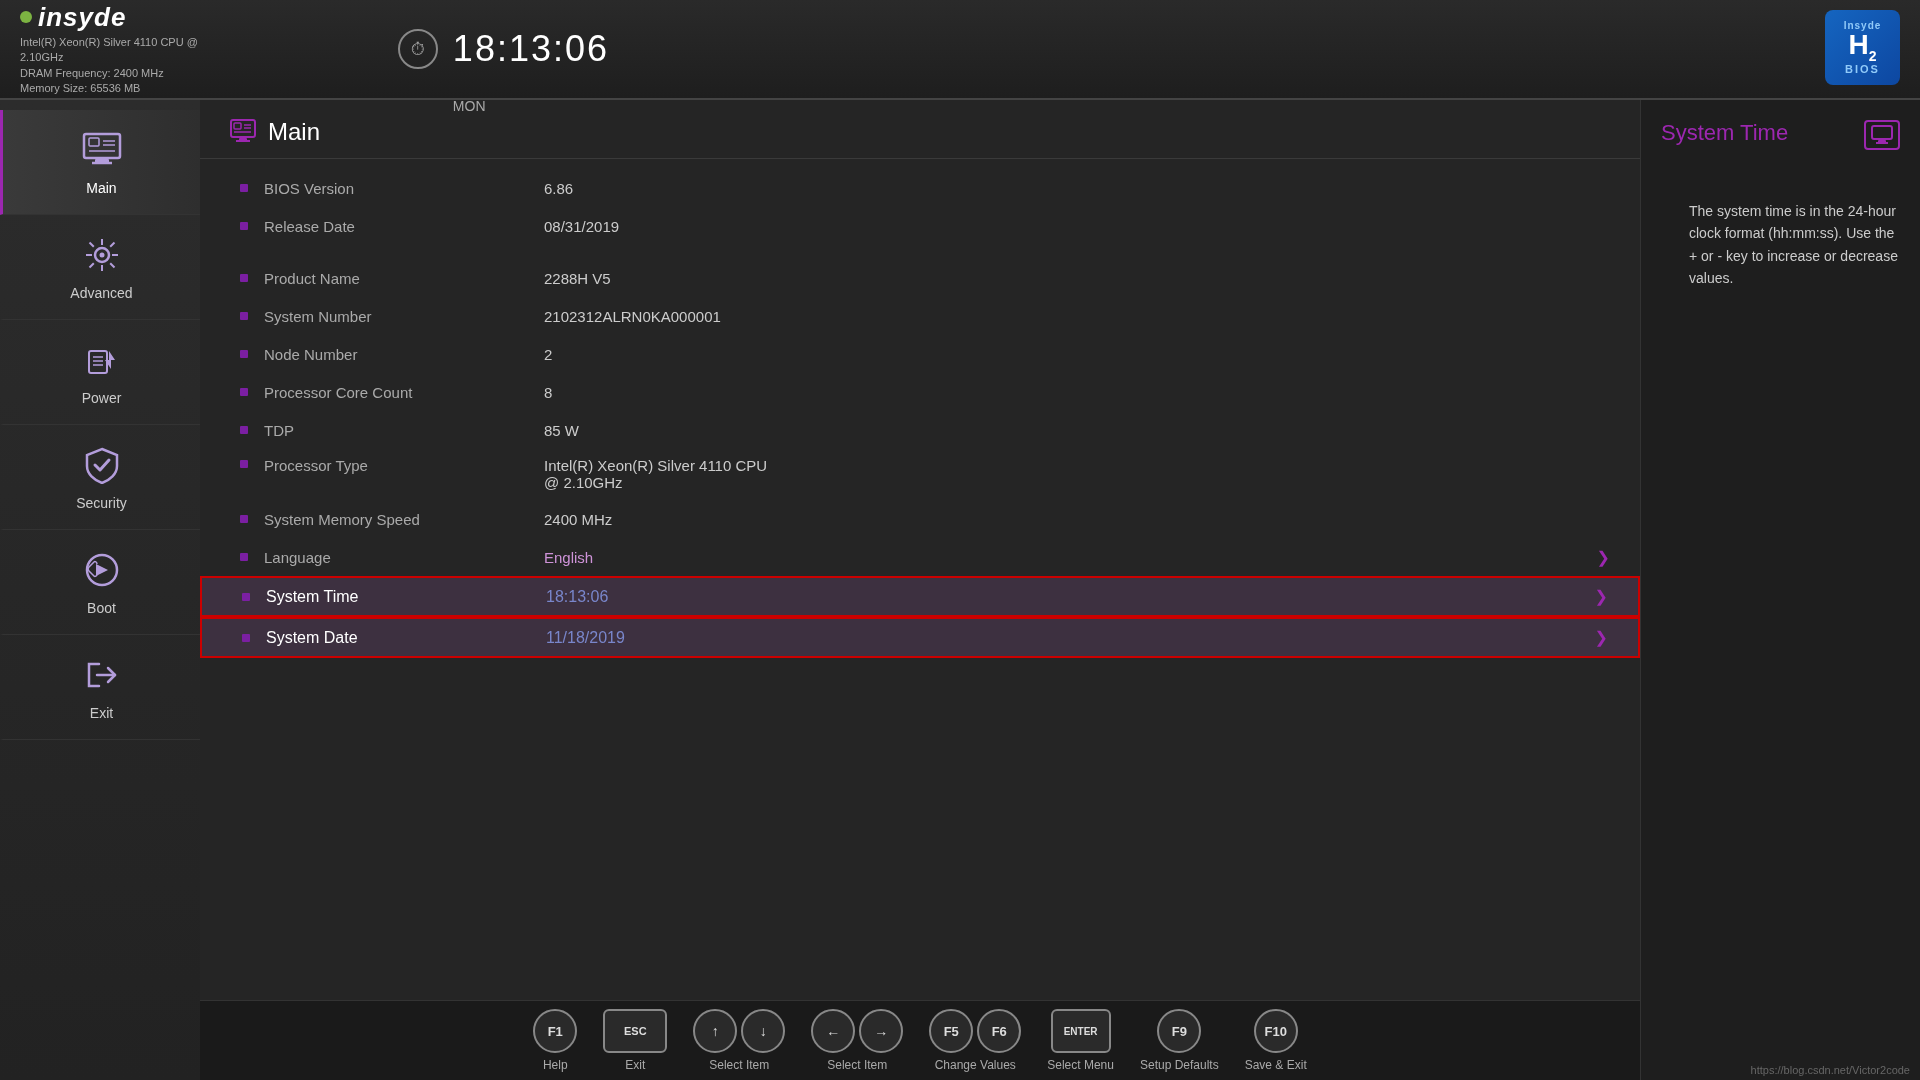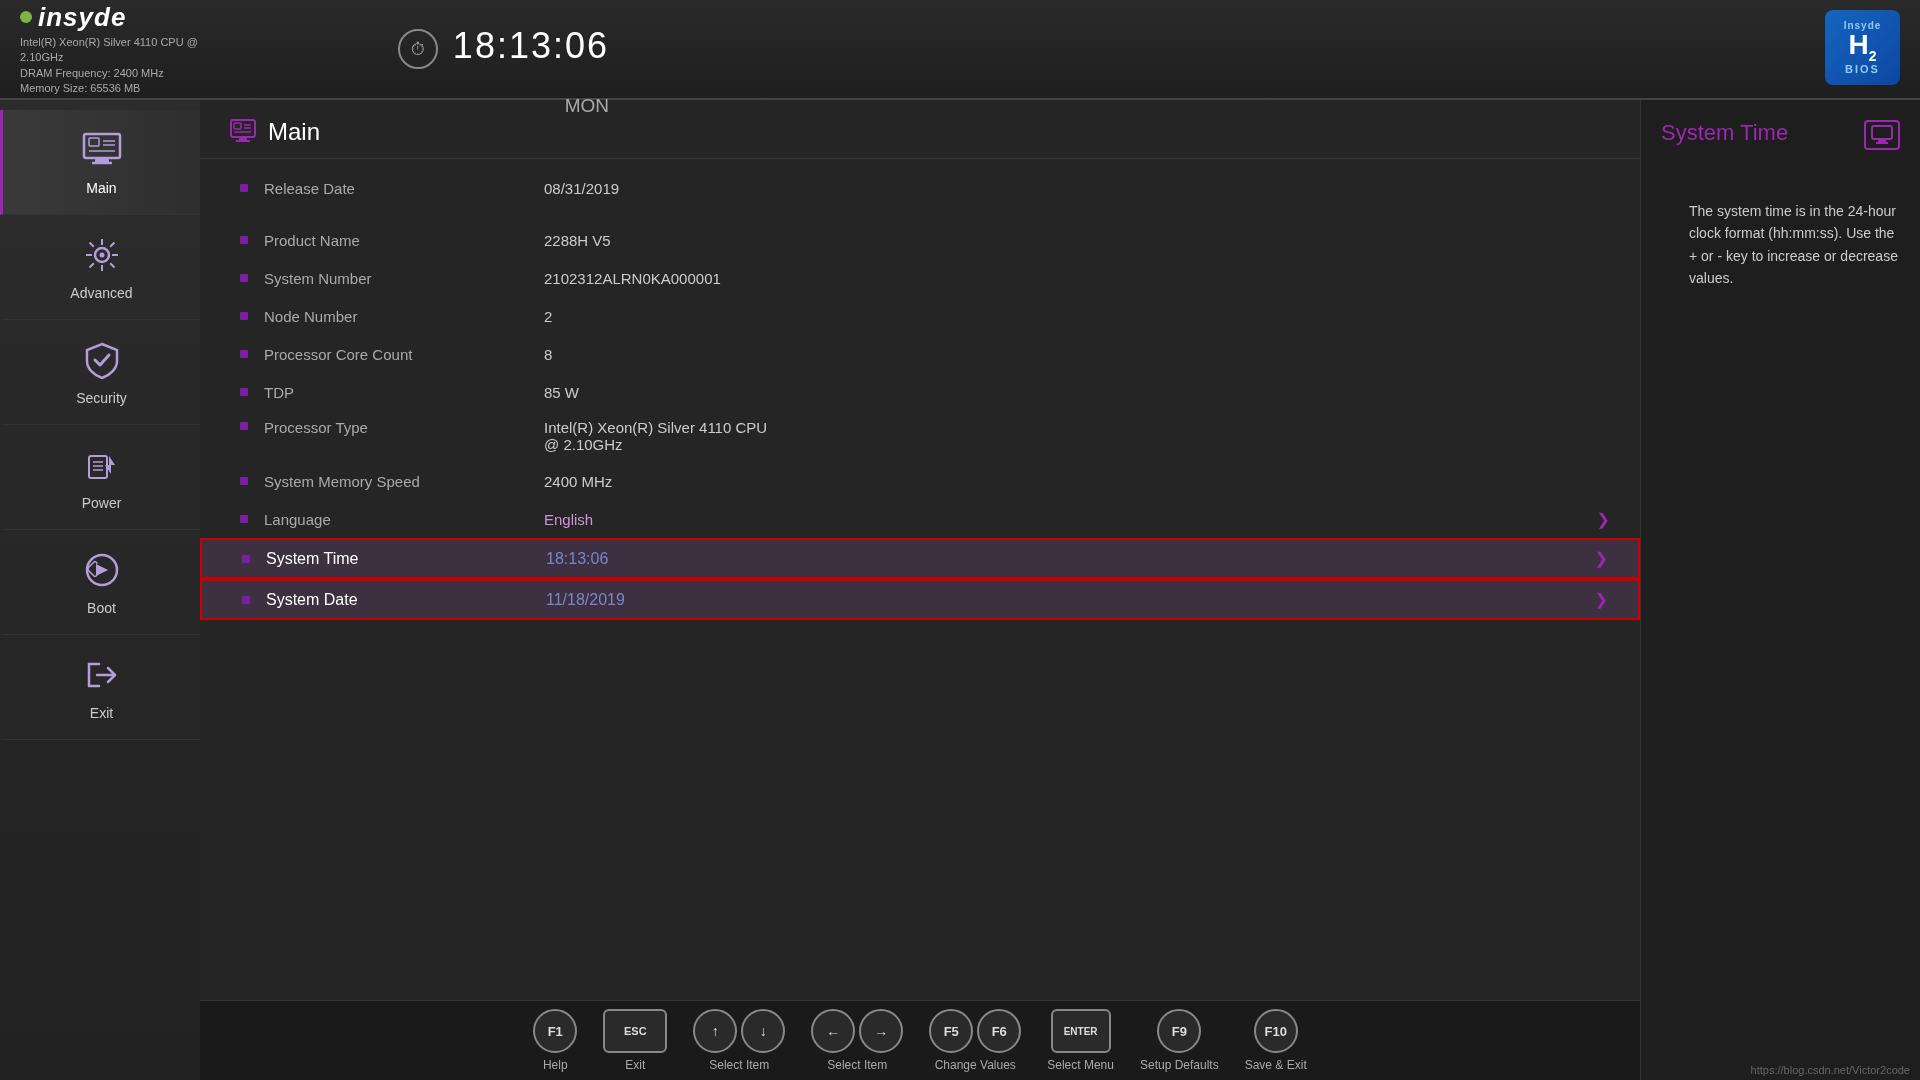--- a/index.html
+++ b/index.html
@@ -77,23 +77,23 @@
       font-size: 14px;
       color: #bbb;
     }
     .clock-time {
       font-size: 36px;
       color: #ffffff;
       font-weight: 300;
       letter-spacing: 2px;
     }
     .clock-day {
-      font-size: 19px;
+      font-size: 14px;
       color: #aaa;
-      text-align: right;
+      text-align: left;
     }
     .header-logo-right {
       position: absolute;
       right: 20px;
       top: 10px;
       width: 75px;
       height: 75px;
       background: linear-gradient(135deg, #1565c0, #0d47a1);
       border-radius: 8px;
       display: flex;
@@ -399,38 +399,38 @@
           <line x1="32.5" y1="5.5" x2="28.2" y2="9.8" stroke="#b39ddb" stroke-width="2"></line>
           <line x1="11.8" y1="26.2" x2="7.5" y2="30.5" stroke="#b39ddb" stroke-width="2"></line>
         </svg>
       </div>
       <span class="sidebar-label">Advanced</span>
     </div>
 
     <div class="sidebar-item">
       <div class="sidebar-icon">
         <svg width="38" height="38" viewBox="0 0 38 38">
-          <path d="M19 3 L34 9 L34 20 C34 28 27 34 19 37 C11 34 4 28 4 20 L4 9 Z" fill="none" stroke="#b39ddb" stroke-width="2.5"></path>
-          <polyline points="12,19 17,24 26,14" fill="none" stroke="#b39ddb" stroke-width="3" stroke-linecap="round" stroke-linejoin="round"></polyline>
-        </svg>
-      </div>
-      <span class="sidebar-label">Security</span>
-    </div>
-
-    <div class="sidebar-item">
-      <div class="sidebar-icon">
-        <svg width="38" height="38" viewBox="0 0 38 38">
           <rect x="6" y="10" width="18" height="22" rx="2" fill="none" stroke="#b39ddb" stroke-width="2"></rect>
           <line x1="10" y1="16" x2="20" y2="16" stroke="#b39ddb" stroke-width="1.5"></line>
           <line x1="10" y1="20" x2="20" y2="20" stroke="#b39ddb" stroke-width="1.5"></line>
           <line x1="10" y1="24" x2="20" y2="24" stroke="#b39ddb" stroke-width="1.5"></line>
           <path d="M26 10 L32 19 L28 19 L28 28 L22 19 L26 19 Z" fill="#b39ddb"></path>
         </svg>
       </div>
       <span class="sidebar-label">Power</span>
+    </div>
+
+    <div class="sidebar-item">
+      <div class="sidebar-icon">
+        <svg width="38" height="38" viewBox="0 0 38 38">
+          <path d="M19 3 L34 9 L34 20 C34 28 27 34 19 37 C11 34 4 28 4 20 L4 9 Z" fill="none" stroke="#b39ddb" stroke-width="2.5"></path>
+          <polyline points="12,19 17,24 26,14" fill="none" stroke="#b39ddb" stroke-width="3" stroke-linecap="round" stroke-linejoin="round"></polyline>
+        </svg>
+      </div>
+      <span class="sidebar-label">Security</span>
     </div>
 
     <div class="sidebar-item">
       <div class="sidebar-icon">
         <svg width="38" height="38" viewBox="0 0 38 38">
           <circle cx="19" cy="19" r="15" fill="none" stroke="#b39ddb" stroke-width="2.5"></circle>
           <path d="M13 25 L13 13 L25 19 Z" fill="#b39ddb"></path>
           <path d="M14 13 C14 11 12 10 11 11 L6 16 C5 17 5 19 6 20 L11 25 C12 26 14 25 14 23" fill="none" stroke="#b39ddb" stroke-width="1.5"></path>
         </svg>
       </div>
@@ -461,20 +461,25 @@
           <line x1="14" y1="6" x2="21" y2="6" stroke="#9c27b0" stroke-width="1.5"></line>
           <line x1="14" y1="9" x2="21" y2="9" stroke="#9c27b0" stroke-width="1.5"></line>
           <line x1="4" y1="13" x2="21" y2="13" stroke="#9c27b0" stroke-width="1.5"></line>
         </svg>
       </div>
       <span class="content-title">Main</span>
     </div>
 
     <div class="content-body">
 
+      <div class="bios-row">
+        <div class="row-bullet"></div>
+        <span class="row-label">BIOS Version</span>
+        <span class="row-value">6.86</span>
+      </div>
 
       <div class="bios-row">
         <div class="row-bullet"></div>
         <span class="row-label">Release Date</span>
         <span class="row-value">08/31/2019</span>
       </div>
 
       <div class="spacer-row"></div>
 
       <div class="bios-row">

